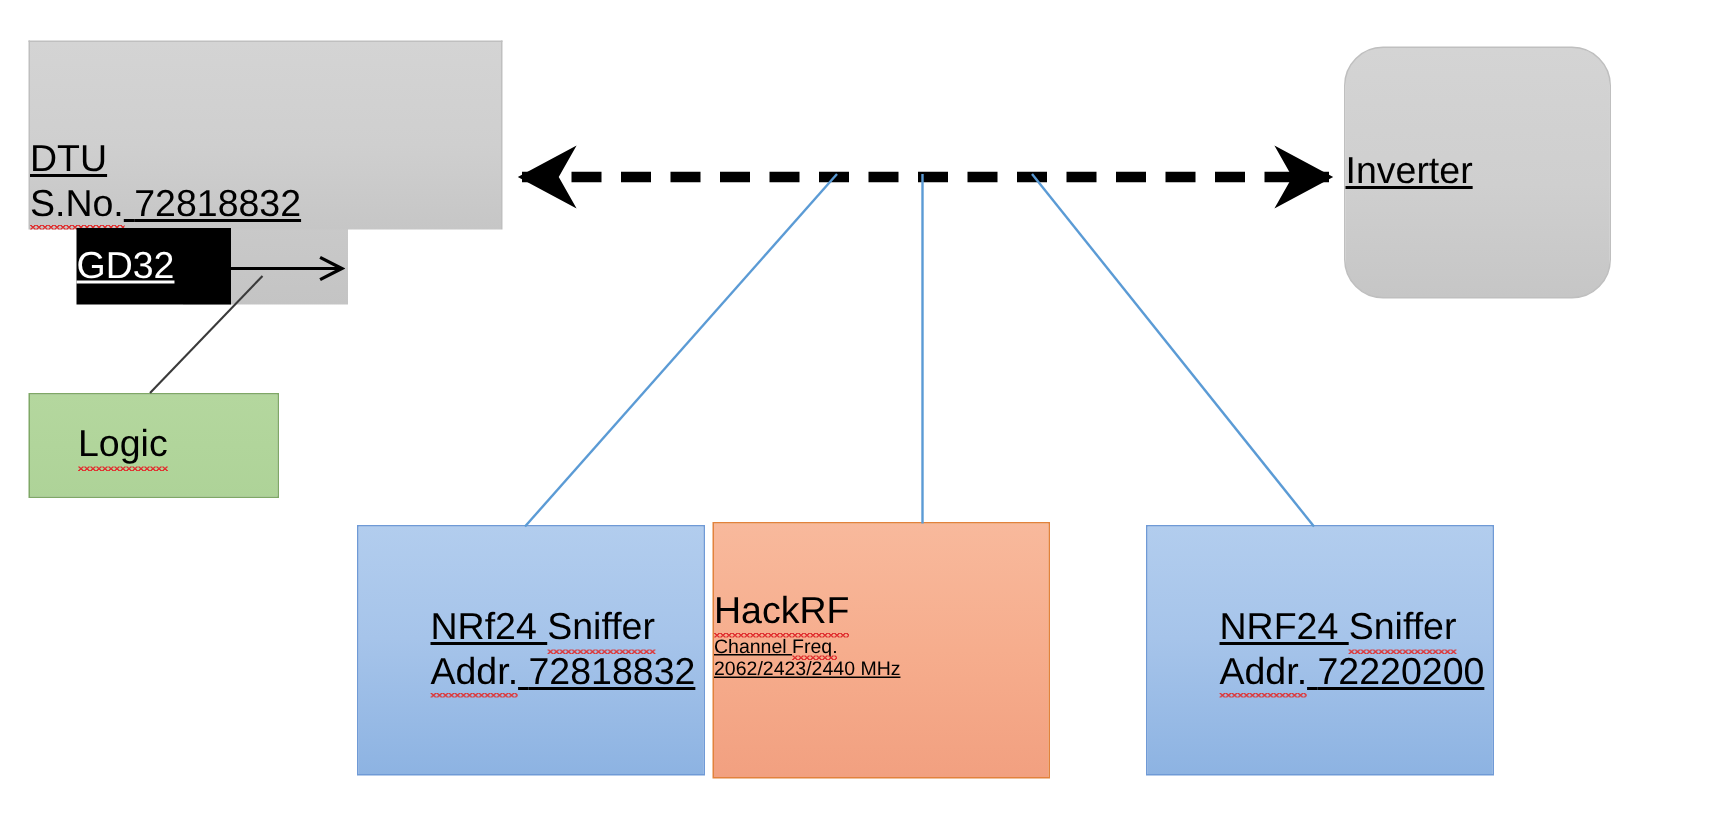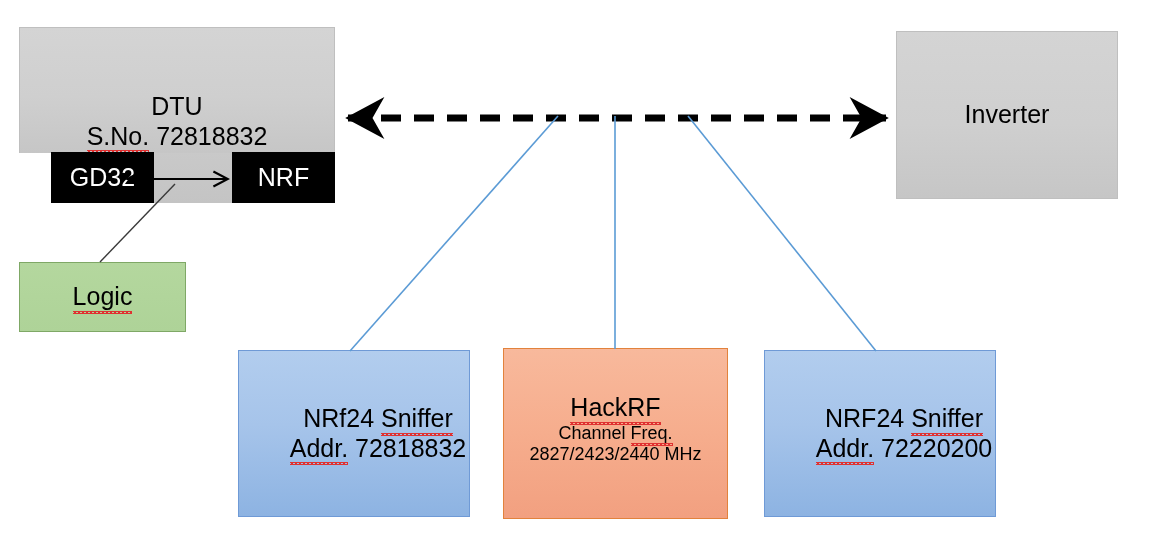--- a/index.html
+++ b/index.html
@@ -15,41 +15,42 @@
     width: 1157px;
     height: 543px;
     background: #ffffff;
     overflow: hidden;
   }
   .node {
     position: absolute;
     box-sizing: border-box;
     display: flex;
     flex-direction: column;
-    align-items: center;
+    align-items: flex-start;
     justify-content: center;
     text-align: center;
     line-height: 1.18;
     color: #000000;
+    text-decoration: underline;
   }
 
   
   .gray-block {
     background: linear-gradient(to bottom, #d4d4d4 0%, #cfcfcf 55%, #c6c6c6 100%);
     border: 1px solid #bfbfbf;
     font-size: 25px;
   }
   #dtu-node {
     left: 19px; top: 27px; width: 316px; height: 126px;
     justify-content: flex-end;
     padding-bottom: 2px;
     border-bottom: none;
   }
   #inverter-node {
-    left: 896px; top: 31px; width: 222px; height: 168px;
+    left: 896px; top: 31px; width: 178px; height: 168px; border-radius: 26px;
   }
 
   
   .chip-block {
     background: #000000;
     color: #ffffff;
     font-size: 25px;
     border: none;
   }
   #gd32-node { left: 19px; top: 152px; width: 103px; height: 51px; margin-left: 32px; }
@@ -61,42 +62,43 @@
     left: 122px; top: 152px; width: 110px; height: 51px;
     background: linear-gradient(to bottom, #c9c9c9 0%, #c4c4c4 100%);
   }
 
   
   #logic-node {
     left: 19px; top: 262px; width: 167px; height: 70px;
     background: linear-gradient(to bottom, #b4d79e 0%, #aed398 100%);
     border: 1px solid #7fa866;
     font-size: 25px;
+    padding-left: 32px;
   }
 
   
   .blue-block {
     background: linear-gradient(to bottom, #b2cdee 0%, #a6c4ea 45%, #8db3e2 100%);
     border: 1px solid #6f9ad6;
     font-size: 25px;
     padding-left: 48px;
   }
   #sniffer-left-node  { left: 238px; top: 350px; width: 232px; height: 167px; }
   #sniffer-right-node { left: 764px; top: 350px; width: 232px; height: 167px; }
 
   
   #hackrf-node {
-    left: 503px; top: 348px; width: 225px; height: 171px;
+    left: 475px; top: 348px; width: 225px; height: 171px;
     background: linear-gradient(to bottom, #f8b99c 0%, #f6ad8d 50%, #f2a080 100%);
     border: 1px solid #e2823c;
     justify-content: flex-start;
     padding-top: 44px;
   }
   #hackrf-node .hackrf-title { font-size: 25px; }
-  #hackrf-node .hackrf-sub   { font-size: 18px; }
+  #hackrf-node .hackrf-sub   { font-size: 13px; }
 
   
   .line { display: block; white-space: nowrap; }
   .squiggle {
     position: relative;
     display: inline-block;
   }
   .squiggle::after {
     content: "";
     position: absolute;
@@ -127,41 +129,38 @@
 
   <div class="node gray-block" id="dtu-node">
     <span class="line">DTU</span>
     <span class="line"><span class="squiggle">S.No.</span> <span>72818832</span></span>
   </div>
 
   <div class="node chip-block" id="gd32-node">
     <span class="line">GD32</span>
   </div>
 
-  <div class="node chip-block" id="nrf-node">
-    <span class="line">NRF</span>
-  </div>
 
   <div class="node" id="logic-node">
     <span class="line"><span class="squiggle">Logic</span></span>
   </div>
 
   <div class="node gray-block" id="inverter-node">
     <span class="line">Inverter</span>
   </div>
 
   <div class="node blue-block" id="sniffer-left-node">
     <span class="line">NRf24&nbsp;<span class="squiggle">Sniffer</span></span>
     <span class="line"><span class="squiggle">Addr.</span> <span>72818832</span></span>
   </div>
 
   <div class="node" id="hackrf-node">
     <span class="line hackrf-title"><span class="squiggle">HackRF</span></span>
     <span class="line hackrf-sub">Channel&nbsp;<span class="squiggle">Freq.</span></span>
-    <span class="line hackrf-sub">2827/2423/2440 MHz</span>
+    <span class="line hackrf-sub">2062/2423/2440 MHz</span>
   </div>
 
   <div class="node blue-block" id="sniffer-right-node">
     <span class="line">NRF24&nbsp;<span class="squiggle">Sniffer</span></span>
     <span class="line"><span class="squiggle">Addr.</span> <span>72220200</span></span>
   </div>
 
   <svg id="edges" viewBox="0 0 1157 543">
     <defs>
       <marker id="arrowEndThick" markerWidth="7" markerHeight="7" refX="5.6" refY="3.5" orient="auto" markerUnits="strokeWidth">

